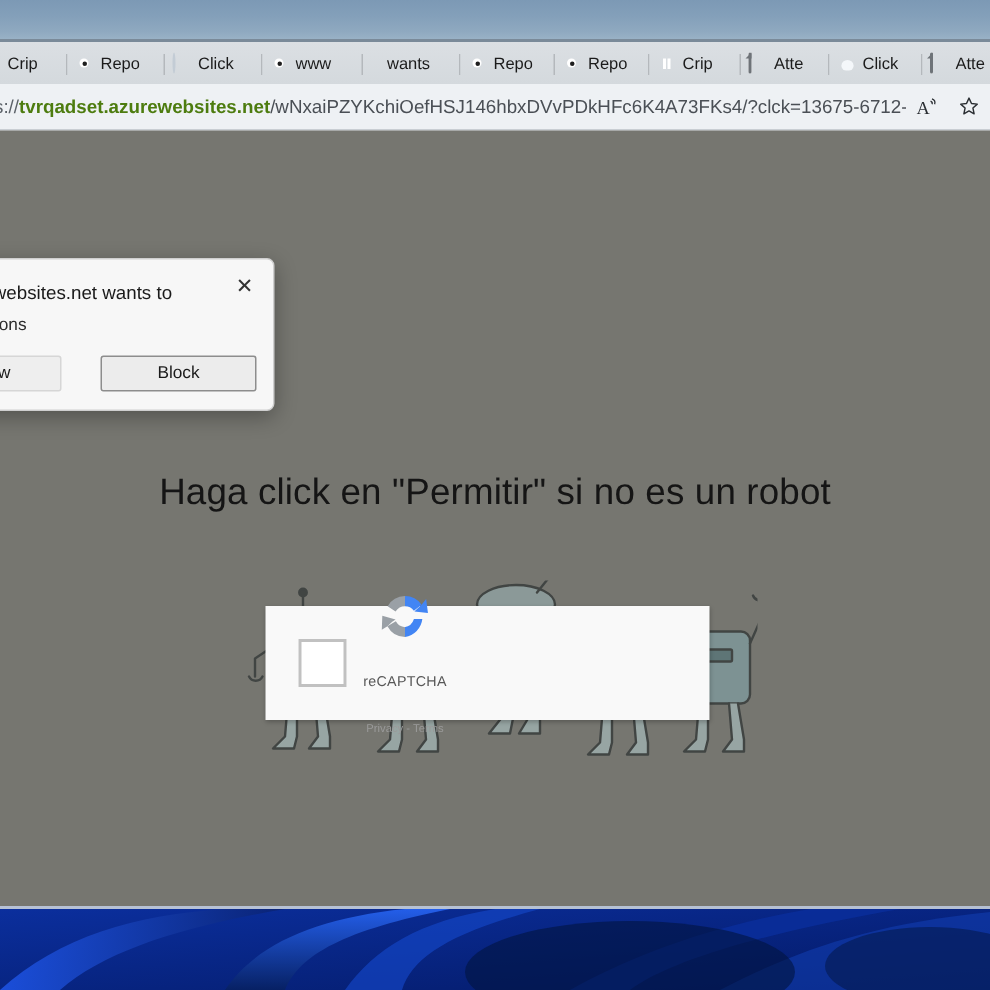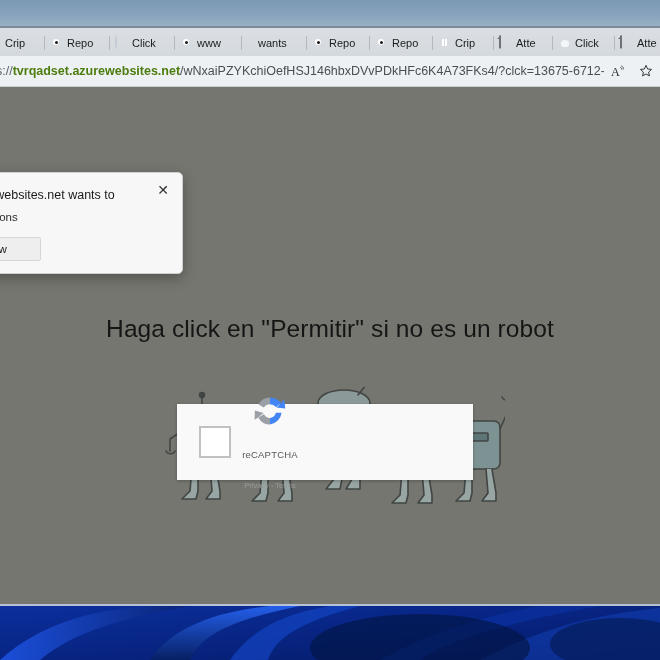--- a/index.html
+++ b/index.html
@@ -348,20 +348,21 @@
         <div id="rc-name">reCAPTCHA</div>
         <div id="rc-legal">Privacy - Terms</div>
       </div>
     </div>
 
     <div id="permbubble">
       <div id="perm-title">t.azurewebsites.net wants to</div>
       <div id="perm-sub">notifications</div>
       <div id="perm-close">✕</div>
       <div class="perm-btn" id="perm-allow">llow</div>
+      <div class="perm-btn" id="perm-block">Block</div>
     </div>
 
   </div>
 </div>
 
 <div id="desktop-bottom">
   <svg width="660" height="56" viewBox="0 0 660 56">
     <defs>
       <linearGradient id="g1" x1="0" y1="0" x2="1" y2="1">
         <stop offset="0" stop-color="#0b2f9e"></stop>

